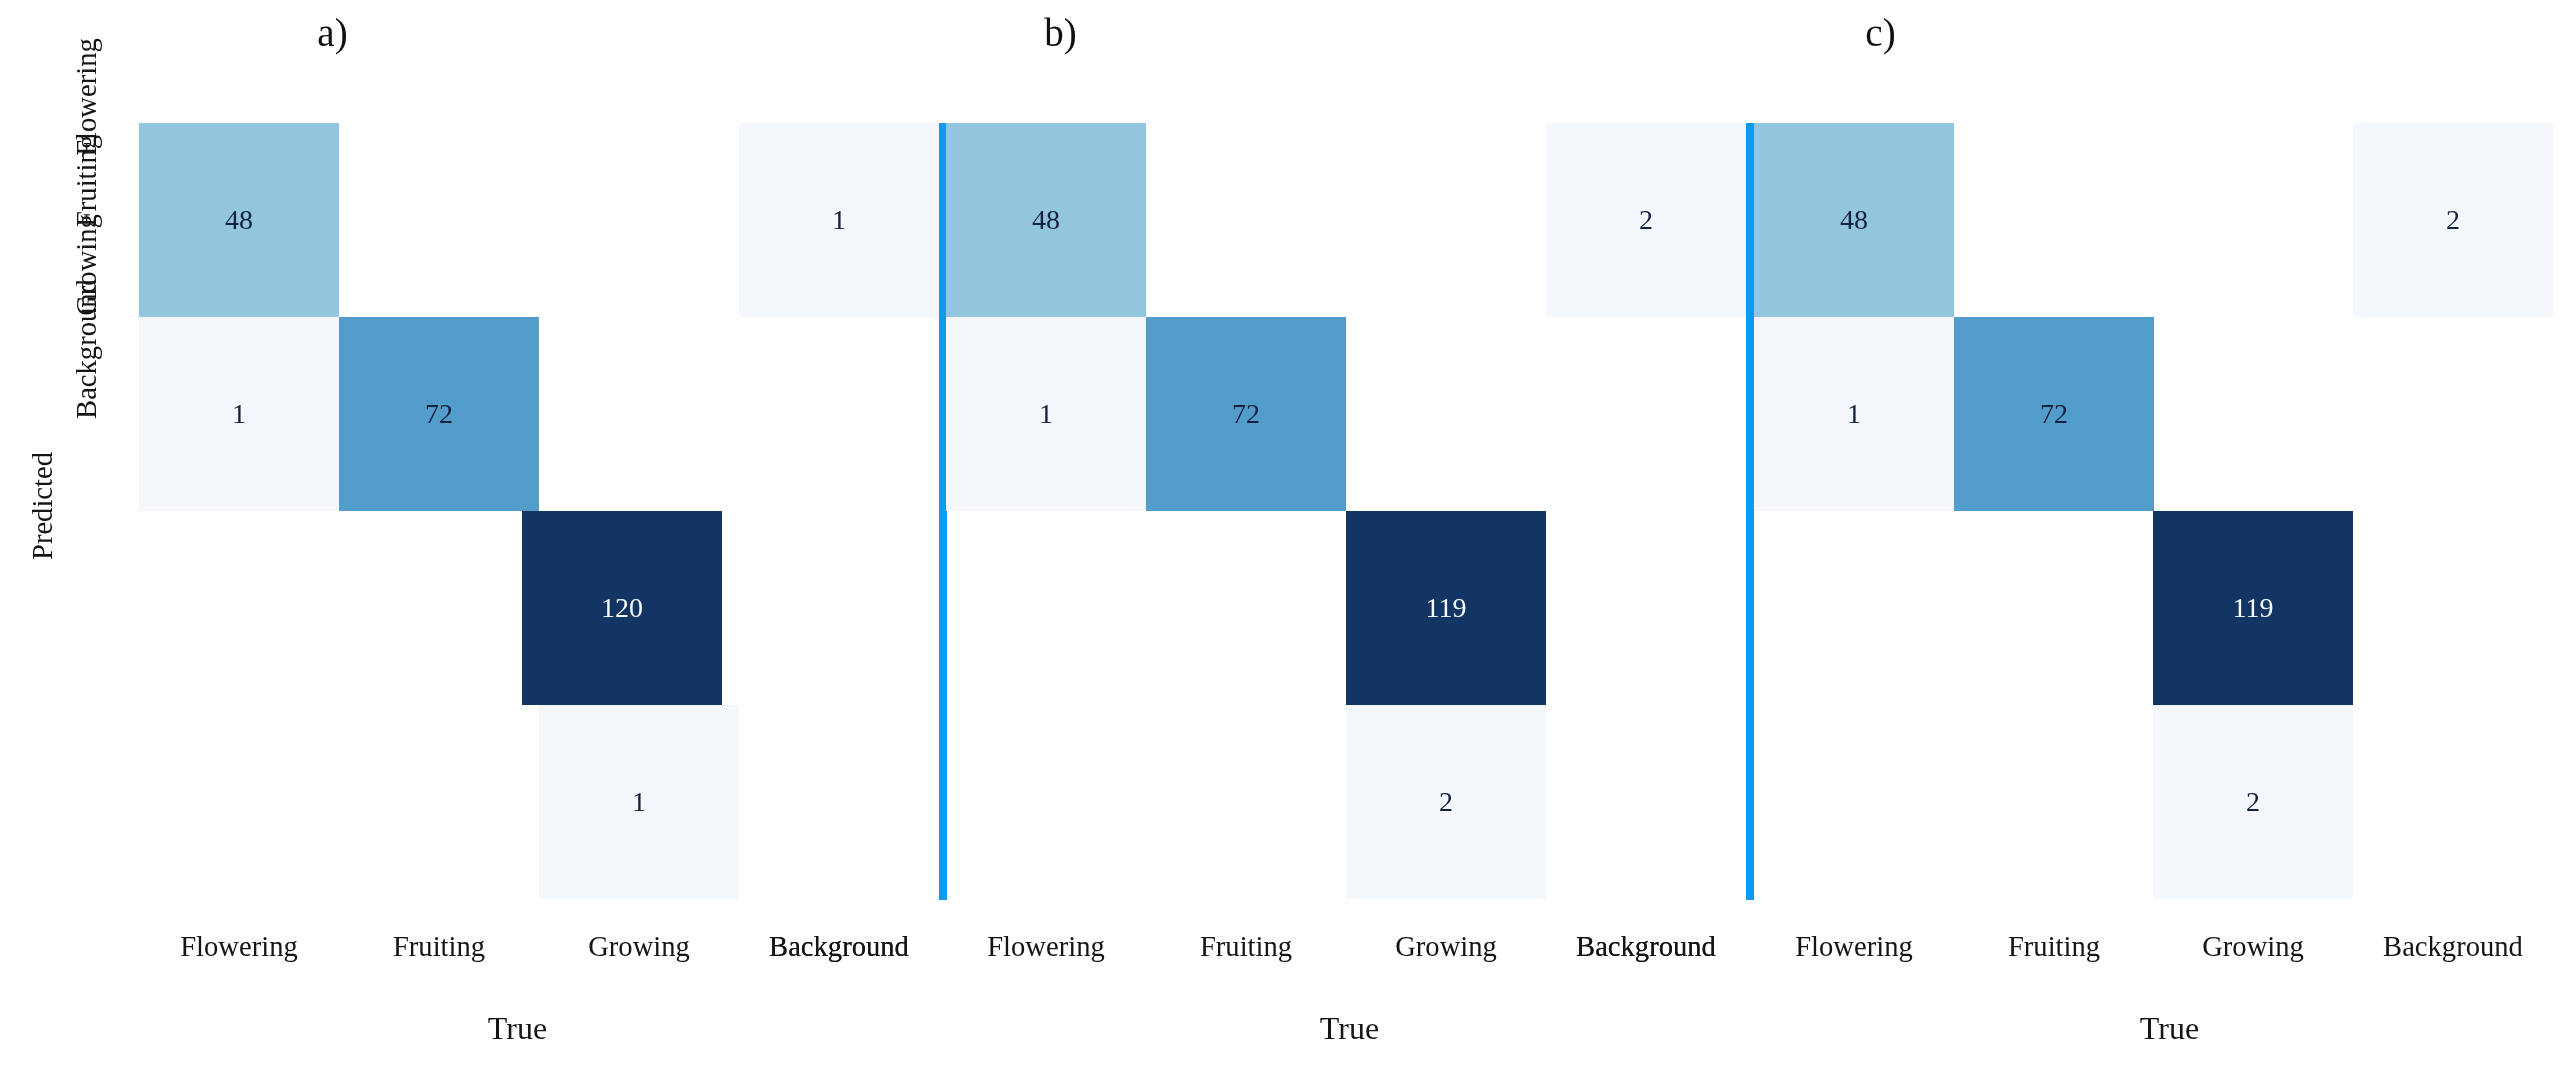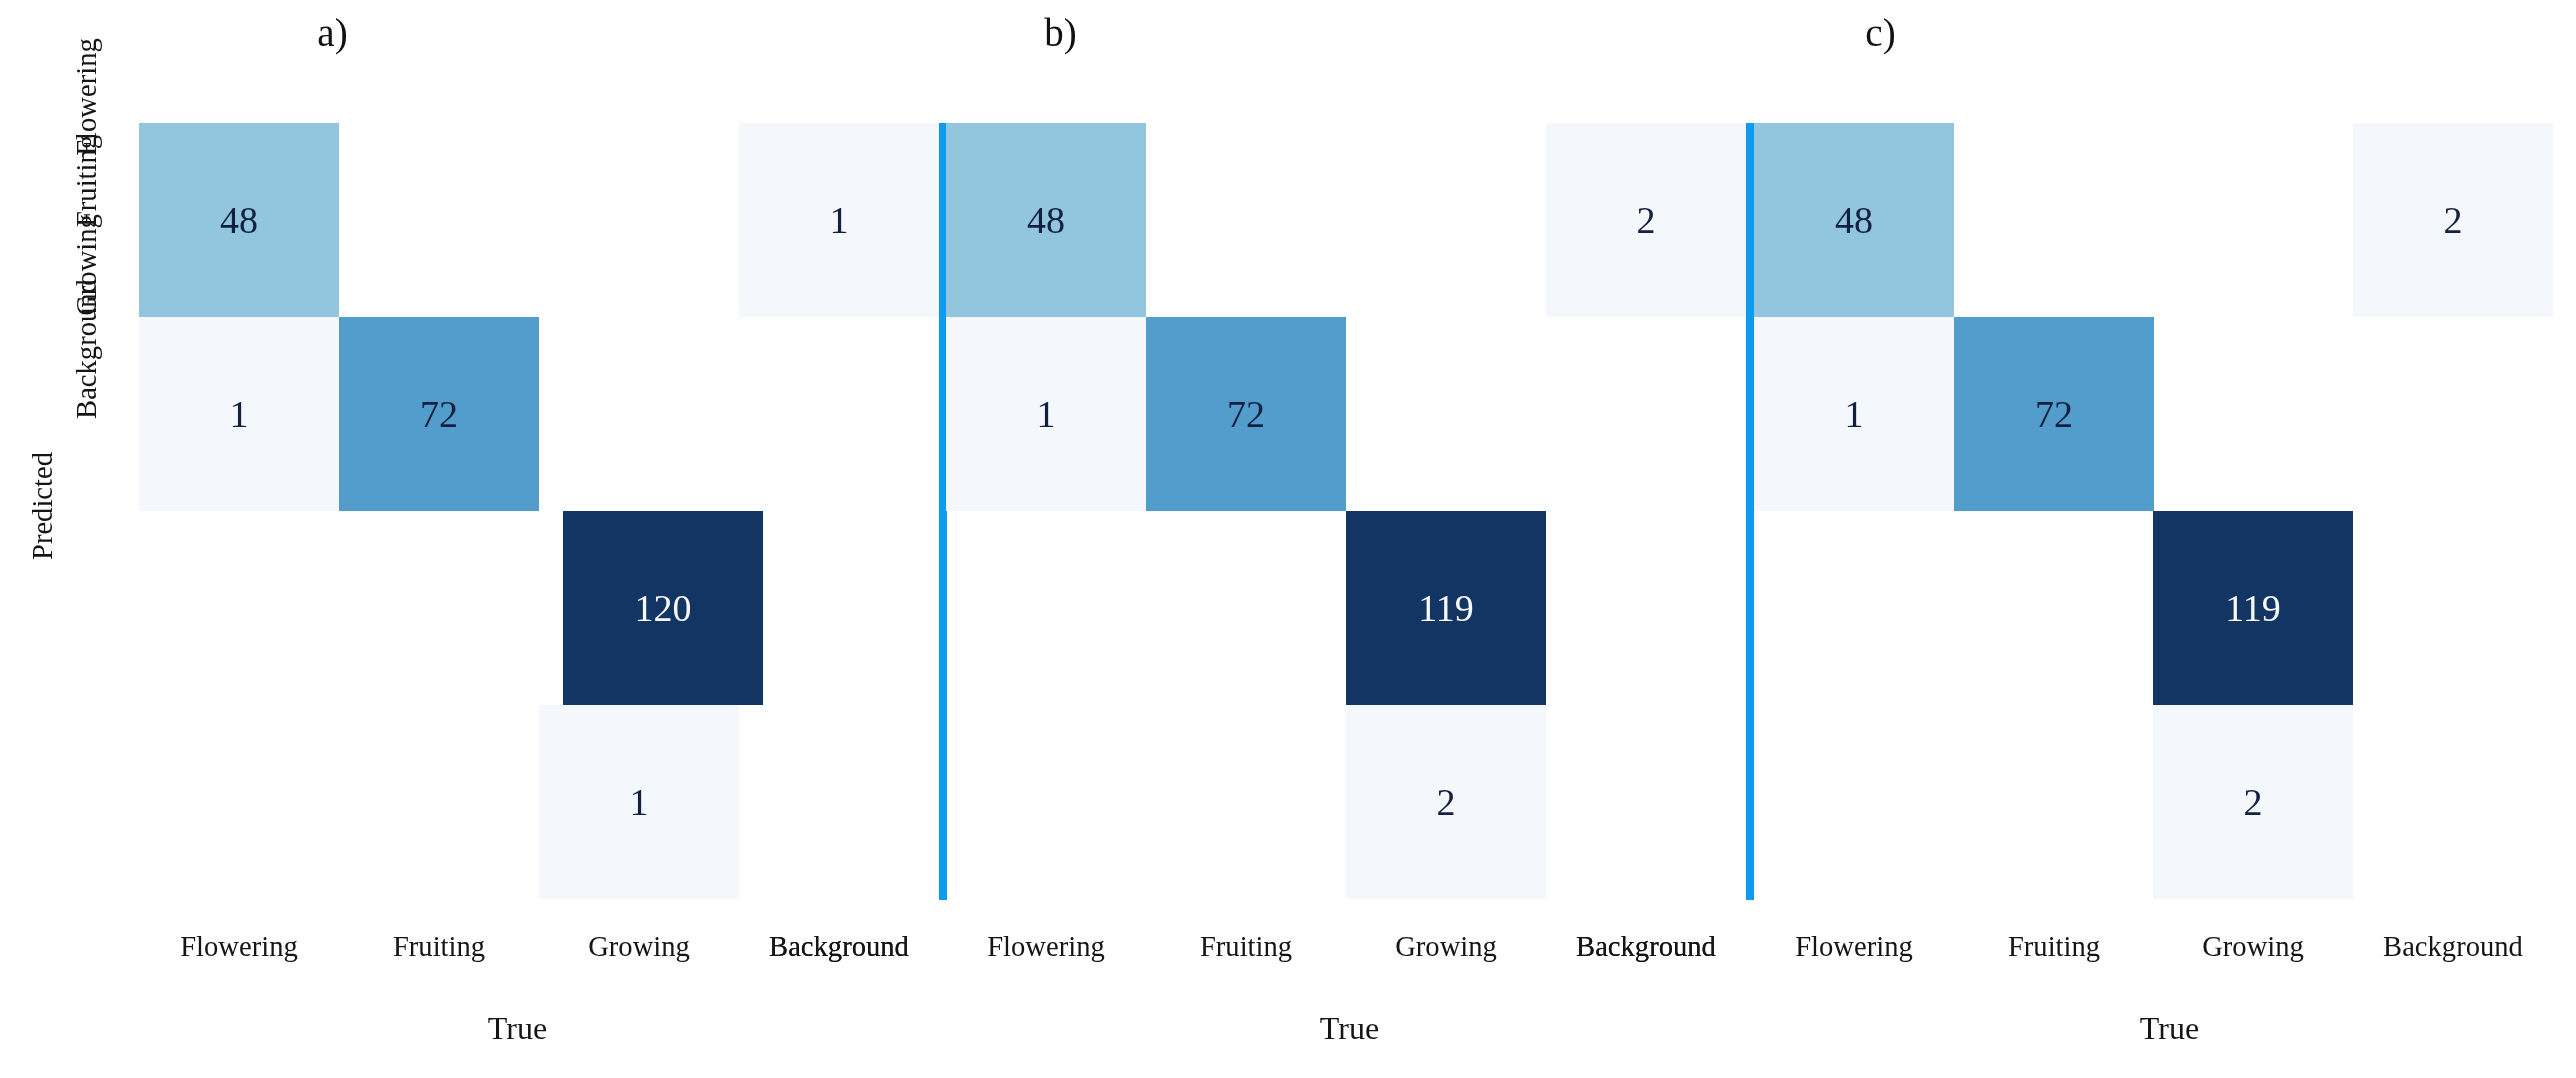--- a/index.html
+++ b/index.html
@@ -3,21 +3,21 @@
 <meta charset="utf-8">
 <style>
   html,body{margin:0;padding:0;background:#ffffff;}
   body{width:2576px;height:1079px;position:relative;font-family:"Liberation Serif","DejaVu Serif",serif;color:#1a1a1a;overflow:hidden;}
   .figure{position:absolute;inset:0;}
 
   .panel{position:absolute;top:0;height:1079px;}
   .panel-title{position:absolute;font-size:39px;line-height:1;color:#111111;text-align:center;width:143px;}
 
   .grid{position:absolute;}
-  .cell{position:absolute;box-sizing:border-box;display:flex;align-items:center;justify-content:center;font-size:38px;color:#11213f;}
+  .cell{position:absolute;box-sizing:border-box;display:flex;align-items:center;justify-content:center;font-size:28px;color:#11213f;}
   .cell.dark{color:#f6f9fd;}
 
   .divider{position:absolute;width:7.9px;background:#0d9bf0;}
 
   .ylabel{position:absolute;font-size:28.6px;color:#151515;white-space:nowrap;
           transform-origin:50% 50%;transform:rotate(-90deg);text-align:center;}
   .axis-ylabel{position:absolute;font-size:28.6px;color:#151515;white-space:nowrap;
           transform-origin:50% 50%;transform:rotate(-90deg);}
   .xtick{position:absolute;font-size:28.6px;color:#151515;text-align:center;white-space:nowrap;}
   .xaxis-title{position:absolute;font-size:32px;color:#151515;text-align:center;white-space:nowrap;}
@@ -35,21 +35,21 @@
   <div class="ylabel" style="left:15px; top:333px; width:143px;">Background</div>
 
   <div class="panel" style="left:0;">
     <div class="panel-title" style="left:261px; top:13px;">a)</div>
 
     <div class="grid" style="left:139px; top:123px; width:799px; height:785px;"></div>
 
     <div class="cell" style="left:139px; top:123px; width:200px; height:194px; background:#92c5de;">48</div>
     <div class="cell" style="left:139px; top:317px; width:200px; height:194px; background:#f4f8fc;">1</div>
     <div class="cell" style="left:339px; top:317px; width:200px; height:194px; background:#529dcb;">72</div>
-    <div class="cell dark" style="left:563px; top:511px; width:200px; height:194px; background:#123563;">120</div>
+    <div class="cell dark" style="left:522px; top:511px; width:200px; height:194px; background:#123563;">120</div>
     <div class="cell" style="left:539px; top:705px; width:200px; height:194px; background:#f4f8fc;">1</div>
 
     <div class="xtick" style="left:139px; top:931px; width:200px;">Flowering</div>
     <div class="xtick" style="left:339px; top:931px; width:200px;">Fruiting</div>
     <div class="xtick" style="left:539px; top:931px; width:200px;">Growing</div>
     <div class="xtick" style="left:739px; top:931px; width:200px;">Background</div>
 
     <div class="xaxis-title" style="left:439px; top:1010px; width:157px;">True</div>
   </div>
 

